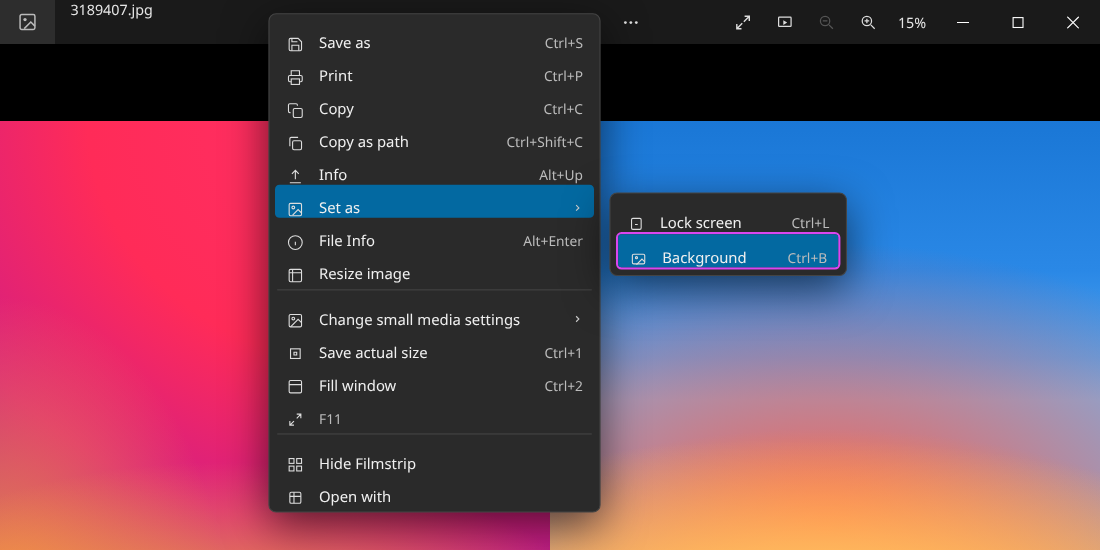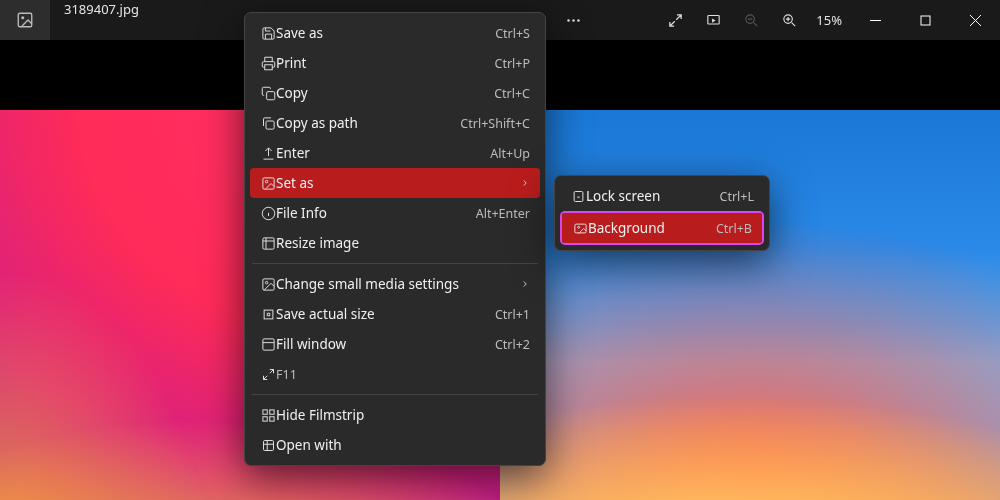--- a/index.html
+++ b/index.html
@@ -74,28 +74,28 @@
       width: 302px;
       background: #2a2a2a;
       border: 1px solid #444;
       border-radius: 7px;
       box-shadow: 0 12px 40px rgba(0,0,0,.6);
       padding: 5px;
       z-index: 10;
     }
     .menu-item {
       display: flex;
-      align-items: center;
+      align-items: flex-end;
       height: 30px;
       padding: 0 10px;
       border-radius: 4px;
       color: #f0f0f0;
-      gap: 0;
-    }
-    .menu-item.hover { background: #b91c1c; }
+      gap: 14px;
+    }
+    .menu-item.hover { background: #0369a1; }
     .menu-icon { width: 16px; height: 16px; display:flex; align-items:center; justify-content:center; flex-shrink:0; }
     .menu-icon svg { stroke: #ddd; fill: none; }
     .menu-label { flex: 1; font-size: 13.5px; }
     .menu-shortcut { color: #bcbcbc; font-size: 12.5px; }
     .menu-sep { height: 1px; background: #444; margin: 5px 2px; }
     .chev { color:#ccc; }
     .submenu {
       position: absolute;
       top: 175px; left: 554px;
       width: 216px;
@@ -230,21 +230,21 @@
       </span>
     <span class="menu-label">Copy as path</span>
     <span class="menu-shortcut">Ctrl+Shift+C</span>
   </div>
   <div class="menu-item">
     <span class="menu-icon">
         <svg width="15" height="15" viewBox="0 0 24 24" stroke-width="1.6">
           <path d="M12 3v13M7 8l5-5 5 5M4 21h16"></path>
         </svg>
       </span>
-    <span class="menu-label">Enter</span>
+    <span class="menu-label">Info</span>
     <span class="menu-shortcut">Alt+Up</span>
   </div>
   <div class="menu-item hover">
     <span class="menu-icon">
         <svg width="15" height="15" viewBox="0 0 24 24" stroke-width="1.6">
           <rect x="3" y="3" width="18" height="18" rx="2"></rect>
           <circle cx="9" cy="9" r="2"></circle>
           <path d="M21 17l-5-5-8 8"></path>
         </svg>
       </span>

